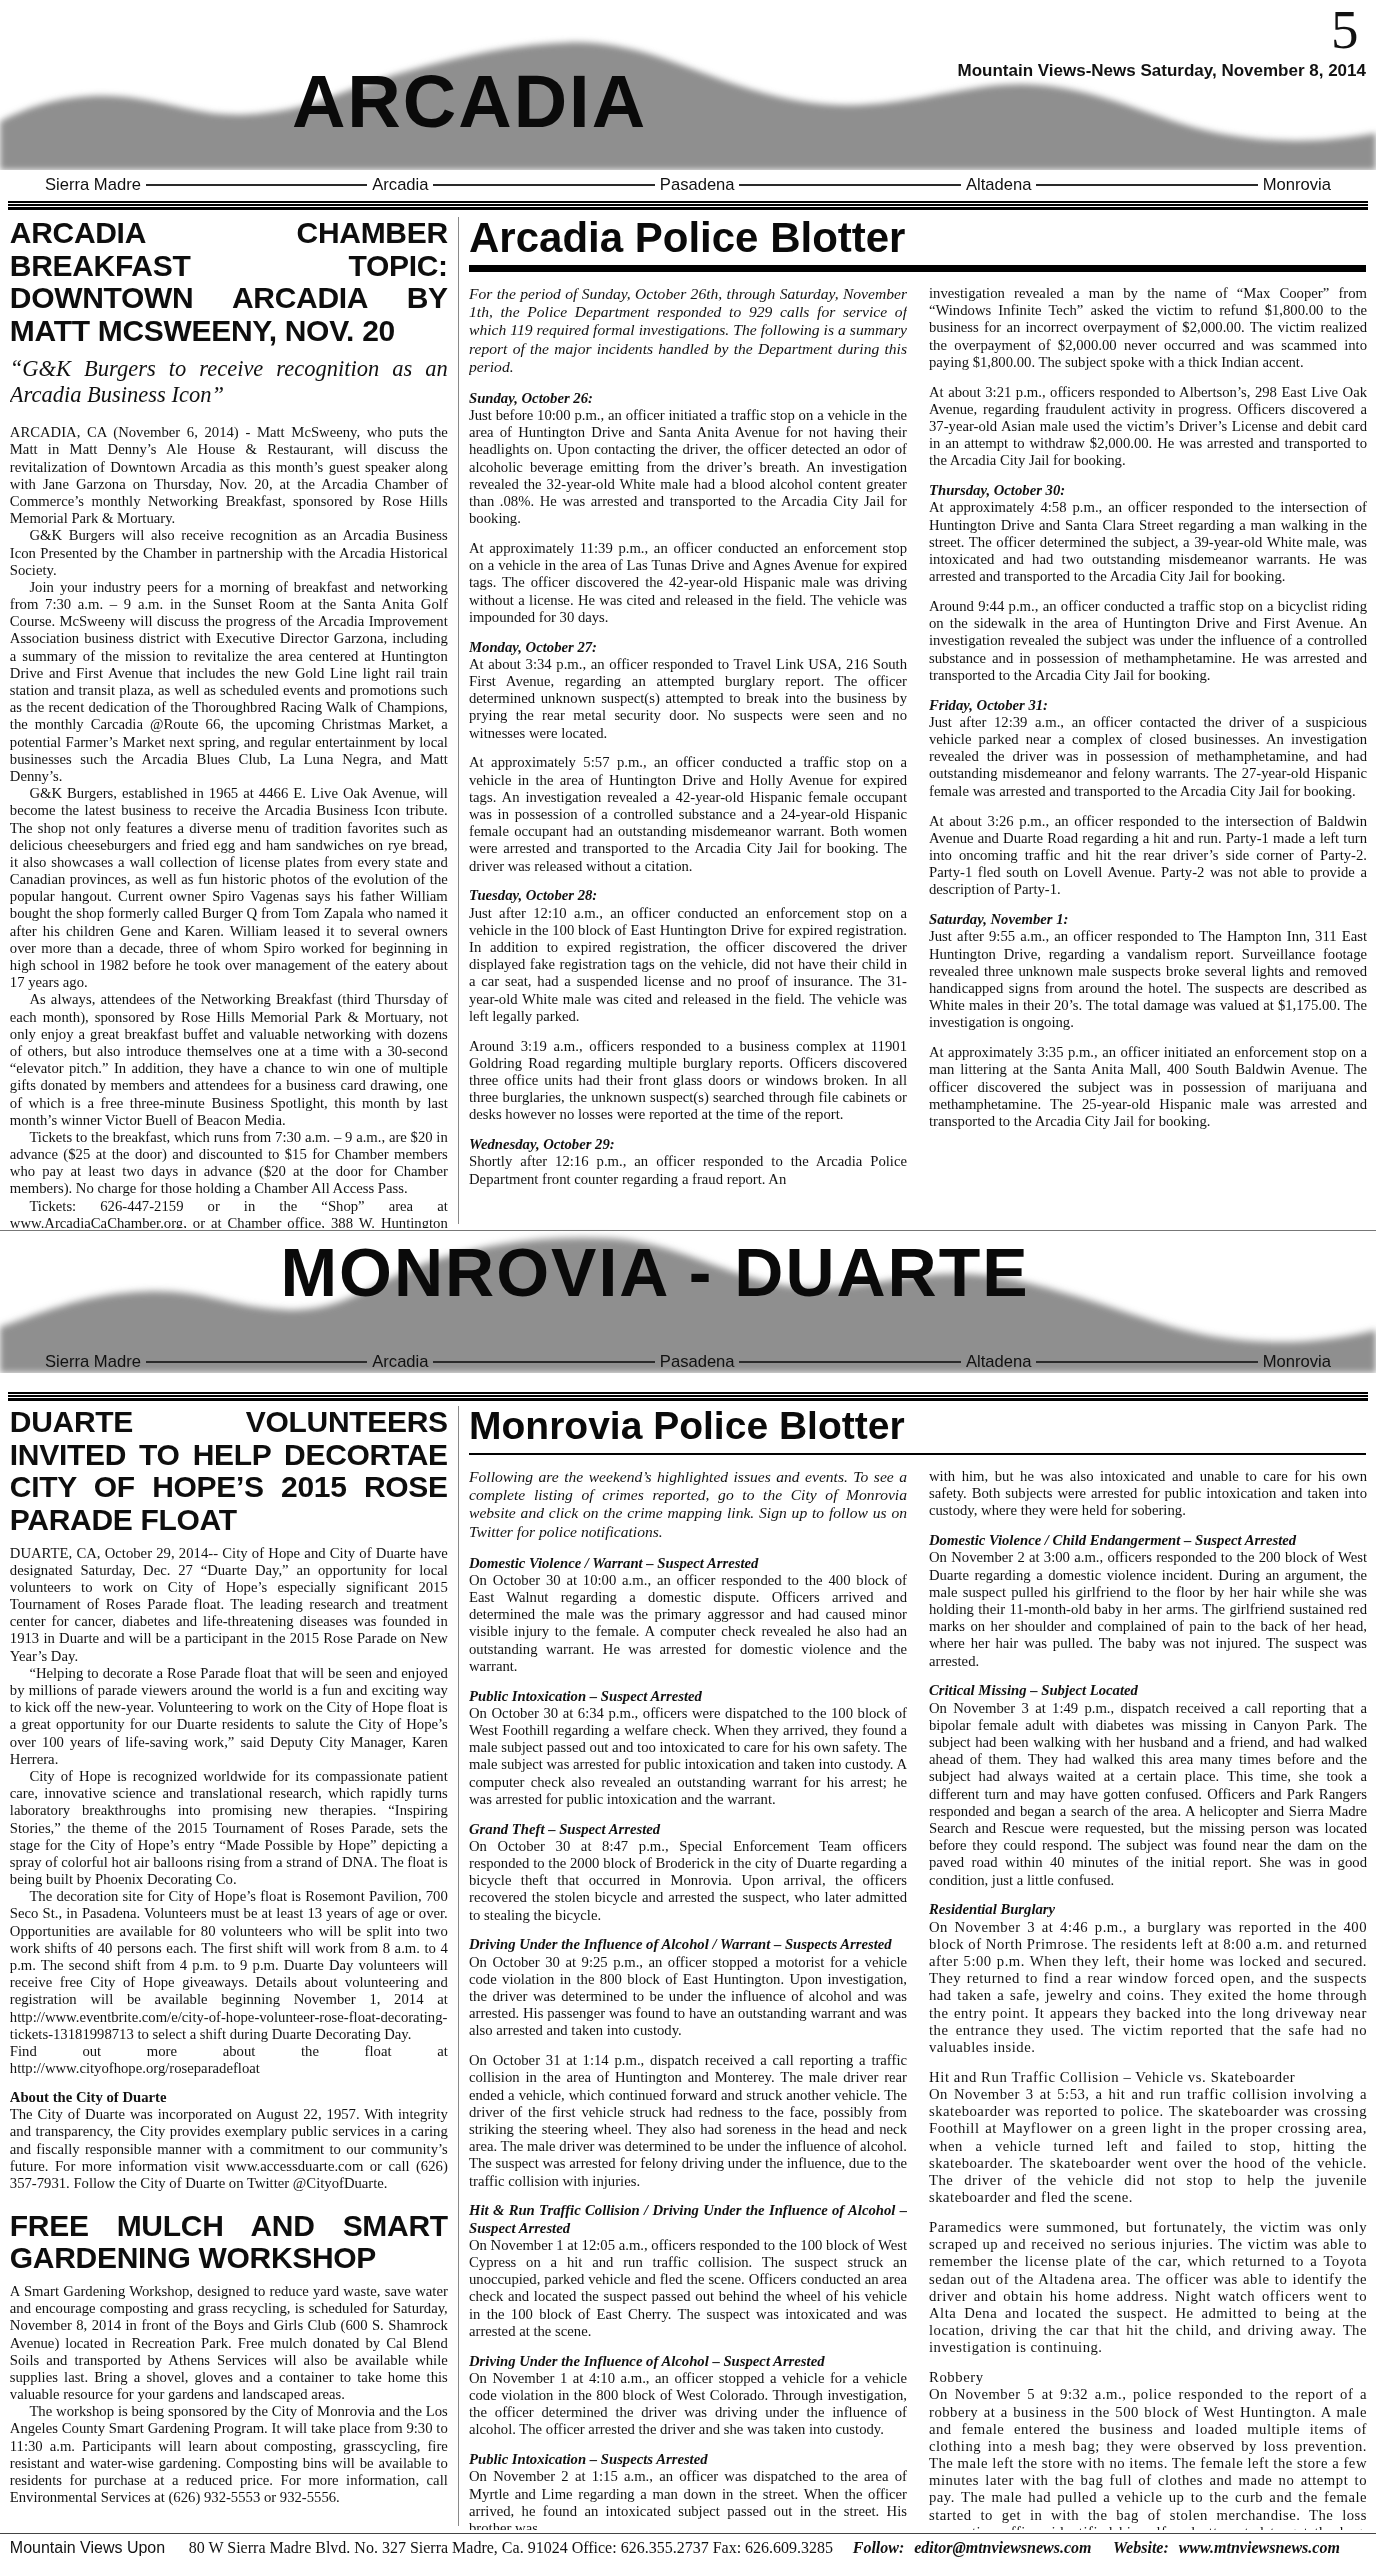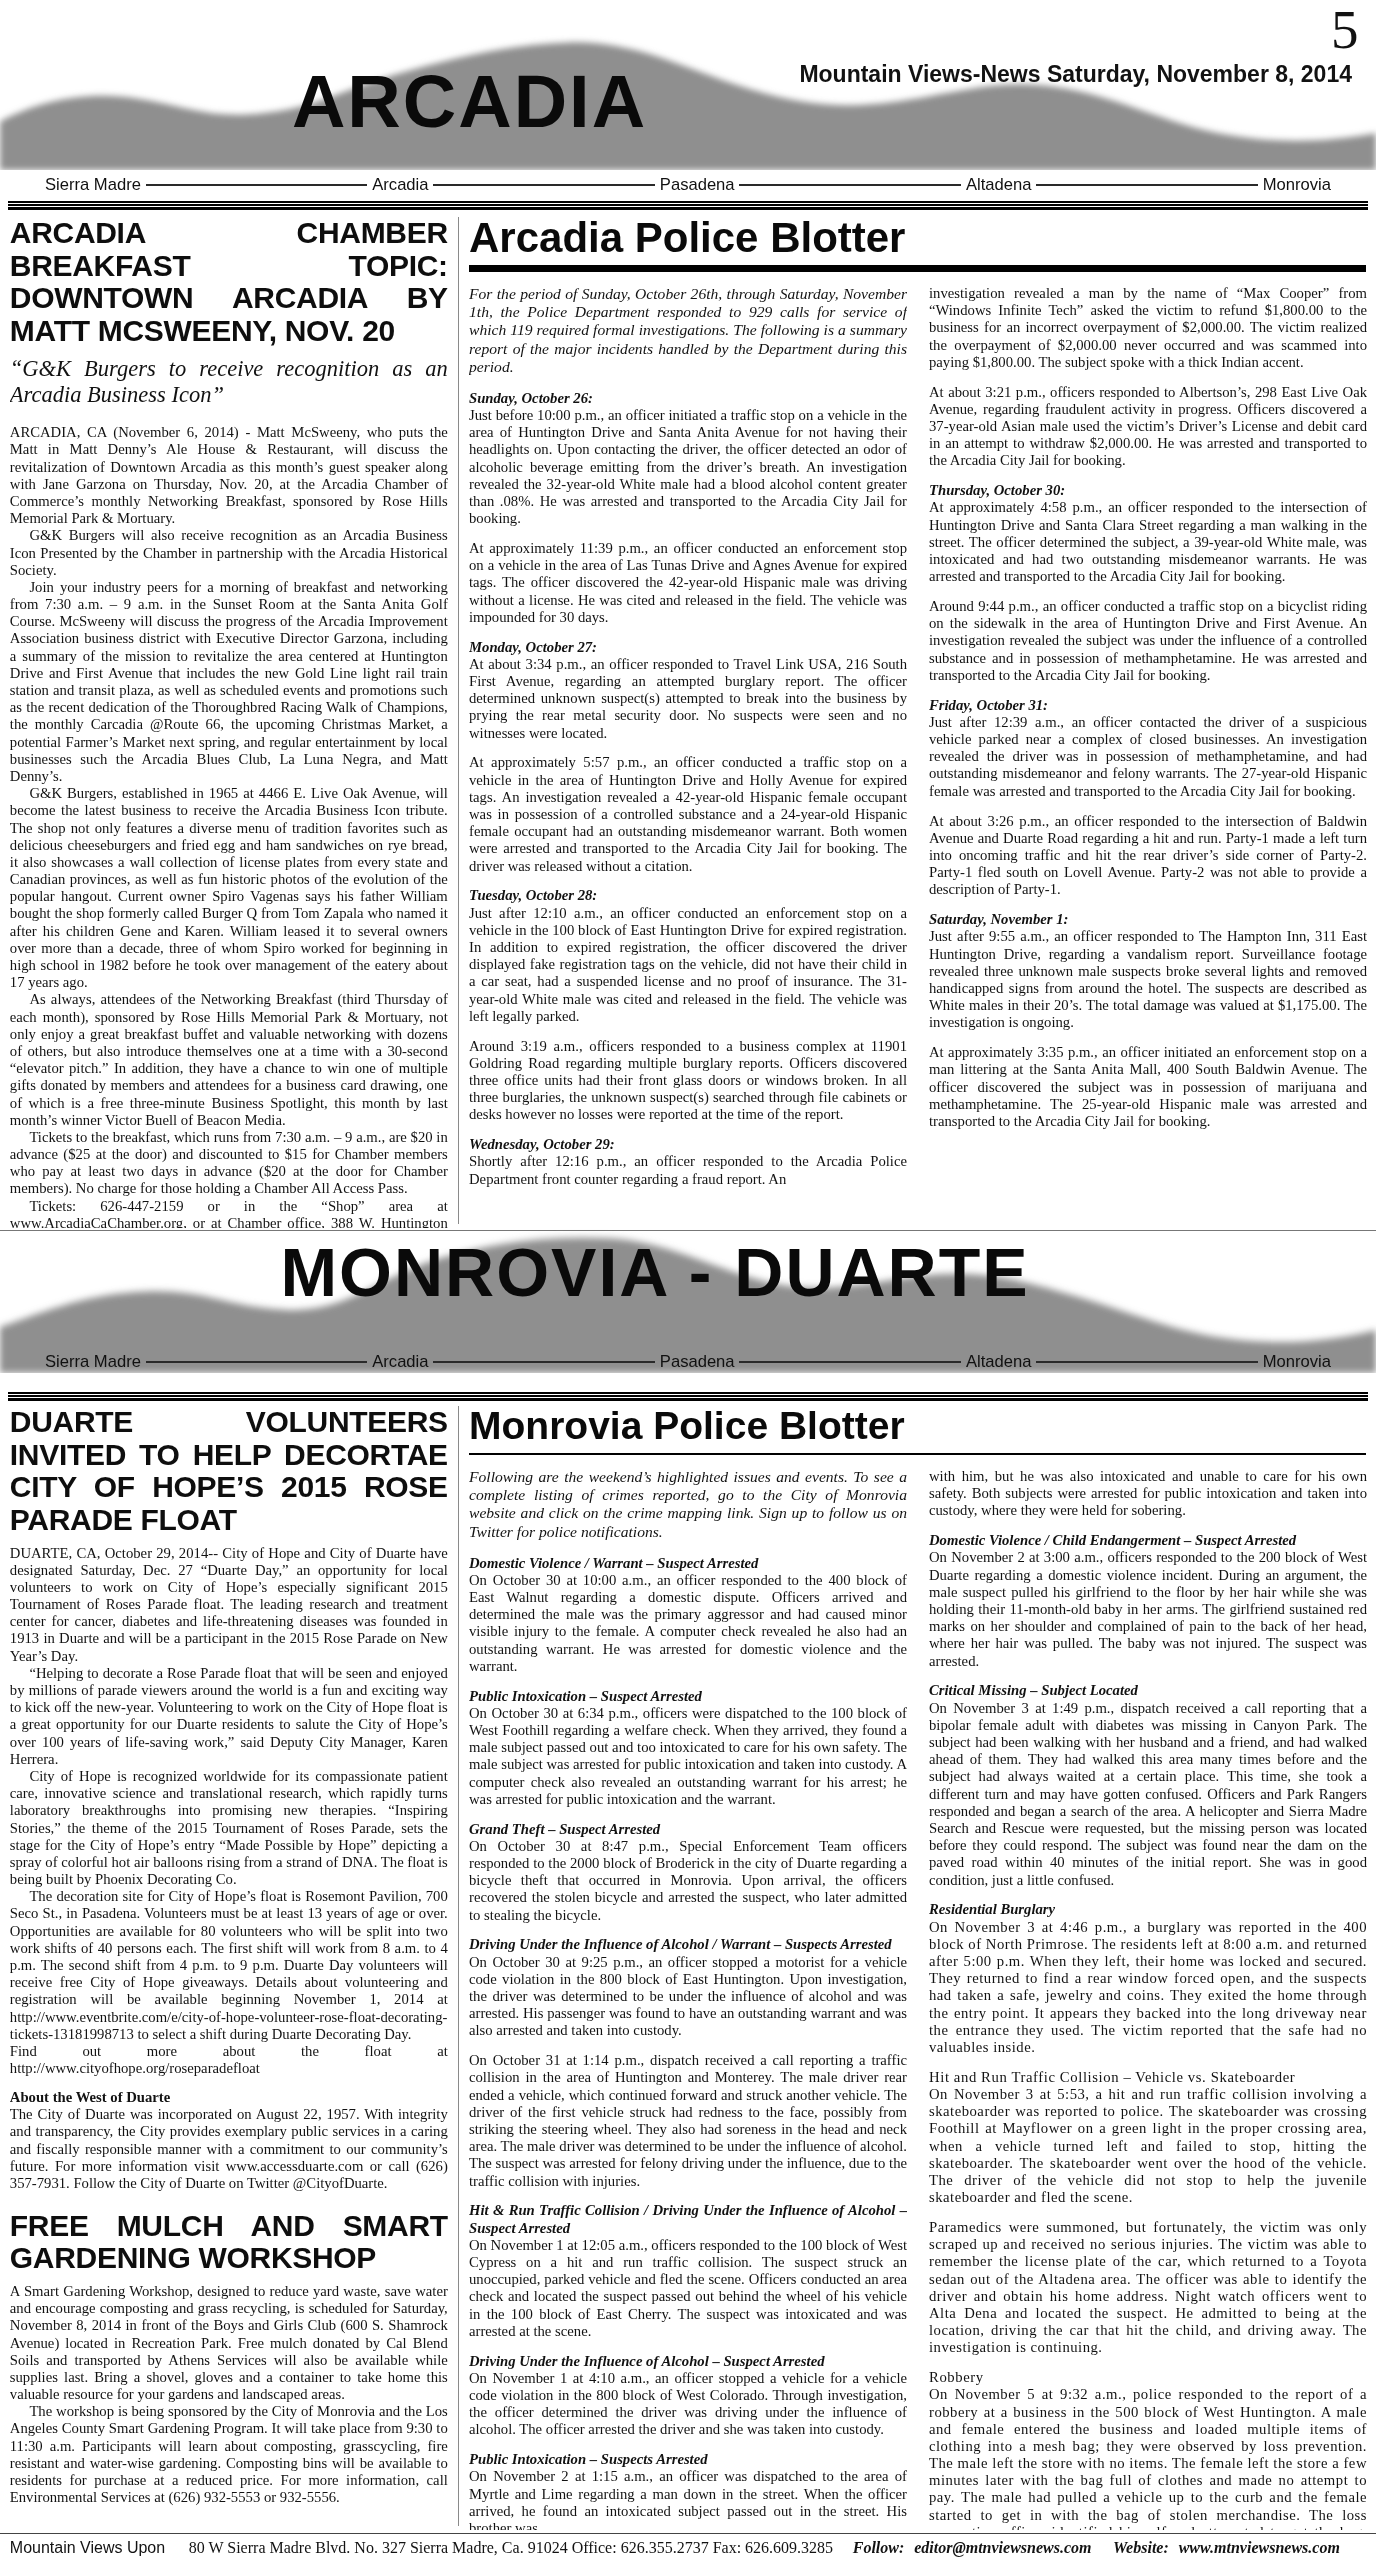--- a/index.html
+++ b/index.html
@@ -6,22 +6,22 @@
   .page{position:relative;width:1376px;height:2576px;background:#fff;color:#121212;
         font-family:"Liberation Serif",serif;overflow:hidden;margin:0 auto;}
 
   
   .banner{position:absolute;left:0;width:1376px;overflow:hidden;}
   .banner svg{position:absolute;left:0;width:100%;}
   .banner-title{position:absolute;font-family:"Liberation Sans",sans-serif;font-weight:bold;
         color:#0a0a0a;text-align:center;letter-spacing:2px;line-height:1;}
   .page-number{position:absolute;top:2px;right:17.6px;font-size:55px;line-height:1;
         font-family:"Liberation Serif",serif;}
-  .masthead{position:absolute;top:61px;right:24px;font-family:"Liberation Sans",sans-serif;
-        font-weight:bold;font-size:23px;}
+  .masthead{position:absolute;top:61px;right:10px;font-family:"Liberation Sans",sans-serif;
+        font-weight:bold;font-size:17px;}
   .cities{position:absolute;left:45px;right:45px;bottom:2px;display:flex;align-items:center;
         font-family:"Liberation Sans",sans-serif;font-size:16.6px;color:#111;}
   .city-line{flex:1;height:2px;background:#2a2a2a;margin:0 4.9px;}
 
   .stripe-divider{position:absolute;left:7.8px;right:7.8px;height:8.8px;
         background:linear-gradient(to bottom,#000 0 2px,#fff 2px 2.9px,#000 2.9px 4.9px,#fff 4.9px 5.9px,#000 5.9px 8.8px);}
   .hairline{position:absolute;left:0;right:0;height:1px;background:#555;}
   .vrule{position:absolute;width:1px;background:#8a8a8a;}
 
   
@@ -164,21 +164,21 @@
   <div class="stripe-divider" style="top:1392px;"></div>
 
   <div class="col" style="left:9.8px;top:1406px;height:1124px;">
     <h2 class="headline">DUARTE VOLUNTEERS INVITED TO HELP DECORTAE CITY OF HOPE’S 2015 ROSE PARADE FLOAT</h2>
     <div>
         <div class="itm itm-lead">DUARTE, CA, October 29, 2014-- City of Hope and City of Duarte have designated Saturday, Dec. 27 “Duarte Day,” an opportunity for local volunteers to work on City of Hope’s especially significant 2015 Tournament of Roses Parade float.  The leading research and treatment center for cancer, diabetes and life-threatening diseases was founded in 1913 in Duarte and will be a participant in the 2015 Rose Parade on New Year’s Day.</div>
         <div class="itm itm-ind">“Helping to decorate a Rose Parade float that will be seen and enjoyed by millions of parade viewers around the world is a fun and exciting way to kick off the new-year. Volunteering to work on the City of Hope float is a great opportunity for our Duarte residents to salute the City of Hope’s over 100 years of life-saving work,” said Deputy City Manager, Karen Herrera.</div>
         <div class="itm itm-ind">City of Hope is recognized worldwide for its compassionate patient care, innovative science and translational research, which rapidly turns laboratory breakthroughs into promising new therapies. “Inspiring Stories,” the theme of the 2015 Tournament of Roses Parade, sets the stage for the City of Hope’s entry “Made Possible by Hope” depicting a spray of colorful hot air balloons rising from a strand of DNA. The float is being built by Phoenix Decorating Co.</div>
         <div class="itm itm-ind">The decoration site for City of Hope’s float is Rosemont Pavilion, 700 Seco St., in Pasadena.  Volunteers must be at least 13 years of age or over.  Opportunities are available for 80 volunteers who will be split into two work shifts of 40 persons each. The first shift will work from 8 a.m. to 4 p.m. The second shift from 4 p.m. to 9 p.m. Duarte Day volunteers will receive free City of Hope giveaways. Details about volunteering and registration will be available beginning November 1, 2014 at http://www.eventbrite.com/e/city-of-hope-volunteer-rose-float-decorating-tickets-13181998713 to select a shift during Duarte Decorating Day.</div>
         <div class="itm itm-flush">Find out more about the float at http://www.cityofhope.org/roseparadefloat</div>
-        <div class="itm itm-hb">About the West of Duarte</div>
+        <div class="itm itm-hb">About the City of Duarte</div>
         <div class="itm itm-lead">The City of Duarte was incorporated on August 22, 1957. With integrity and transparency, the City provides exemplary public services in a caring and fiscally responsible manner with a commitment to our community’s future. For more information visit www.accessduarte.com or call (626) 357-7931.  Follow the City of Duarte on Twitter @CityofDuarte.</div>
       </div>
     <h2 class="headline mulch-gap">FREE MULCH AND SMART GARDENING WORKSHOP</h2>
     <div>
         <div class="itm itm-lead">A Smart Gardening Workshop, designed to reduce yard waste, save water and encourage composting and grass recycling, is scheduled for Saturday, November 8, 2014 in front of the Boys and Girls Club (600 S. Shamrock Avenue) located in Recreation Park. Free mulch donated by Cal Blend Soils and transported by Athens Services will also be available while supplies last. Bring a shovel, gloves and a container to take home this valuable resource for your gardens and landscaped areas.</div>
         <div class="itm itm-ind">The workshop is being sponsored by the City of Monrovia and the Los Angeles County Smart Gardening Program. It will take place from 9:30 to 11:30 a.m.  Participants will learn about composting, grasscycling, fire resistant and water-wise gardening. Composting bins will be available to residents for purchase at a reduced price. For more information, call Environmental Services at (626) 932-5553 or 932-5556.</div>
       </div>
   </div>
 
   <div class="vrule" style="left:458px;top:1406px;height:1120px;"></div>

